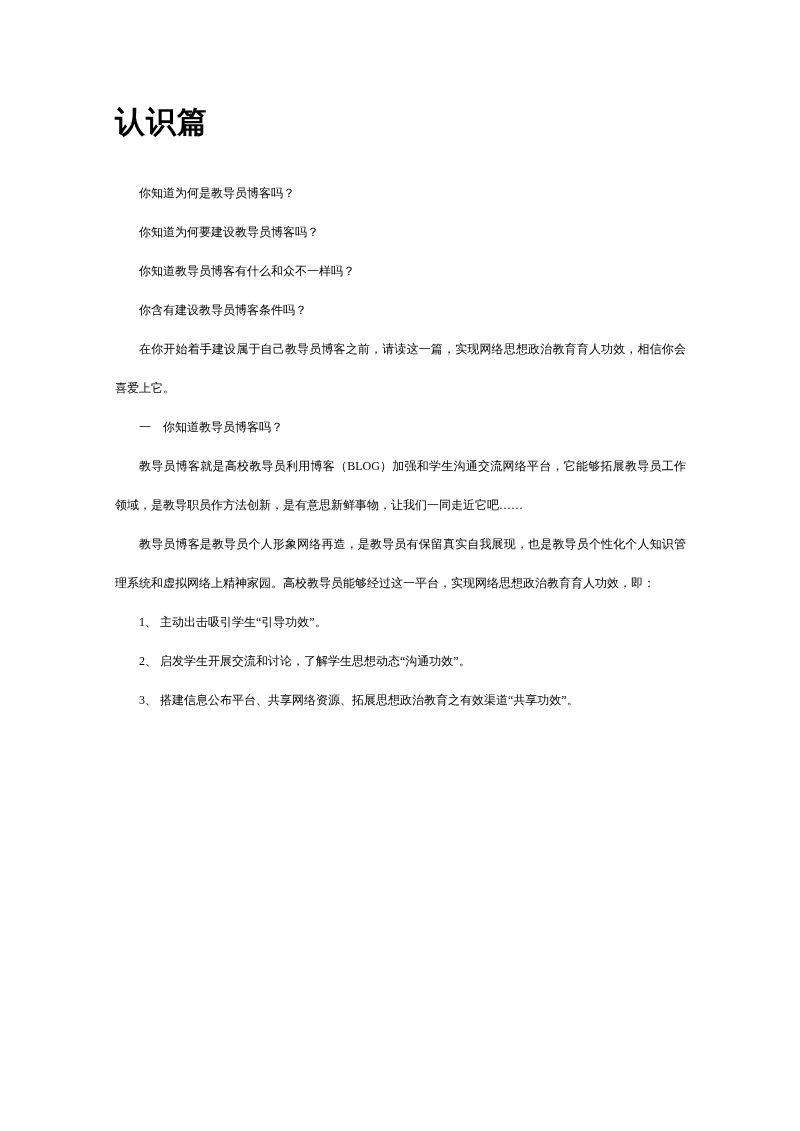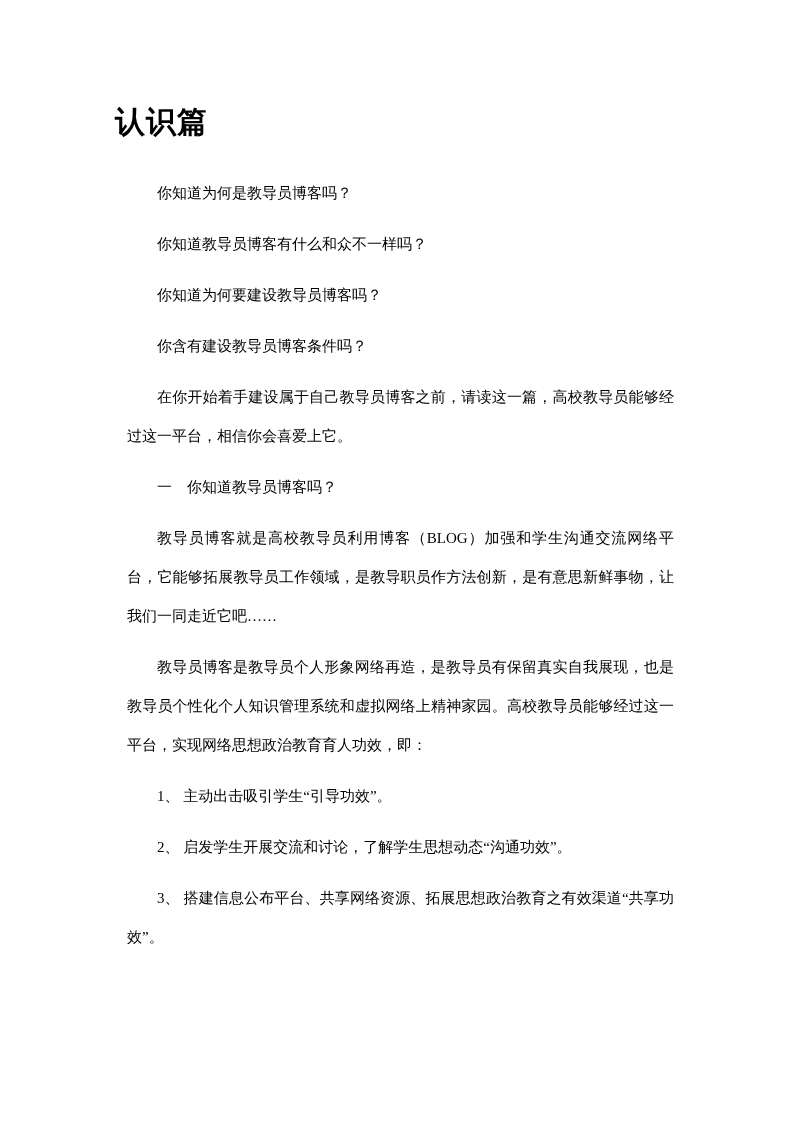--- a/index.html
+++ b/index.html
@@ -22,41 +22,41 @@
     background: #ffffff;
   }
   .doc-title {
     margin: 0 0 30px 0;
     font-size: 30px;
     line-height: 44px;
     font-weight: bold;
     letter-spacing: 1px;
   }
   .para {
-    margin: 12px;
-    font-size: 15px;
+    margin: 0;
+    font-size: 12px;
     line-height: 39px;
     text-align: justify;
     text-indent: 2em;
     word-break: break-all;
   }
   .para.deep-indent {
     text-indent: 2.7em;
   }
 </style>
 </head>
 <body>
 
 <div class="page">
   <h1 class="doc-title">认识篇</h1>
 
   <p class="para">你知道为何是教导员博客吗？</p>
+  <p class="para">你知道为何要建设教导员博客吗？</p>
   <p class="para">你知道教导员博客有什么和众不一样吗？</p>
-  <p class="para">你知道为何要建设教导员博客吗？</p>
   <p class="para">你含有建设教导员博客条件吗？</p>
-  <p class="para">在你开始着手建设属于自己教导员博客之前，请读这一篇，高校教导员能够经过这一平台，相信你会喜爱上它。</p>
+  <p class="para">在你开始着手建设属于自己教导员博客之前，请读这一篇，实现网络思想政治教育育人功效，相信你会喜爱上它。</p>
   <p class="para">一　你知道教导员博客吗？</p>
   <p class="para">教导员博客就是高校教导员利用博客（BLOG）加强和学生沟通交流网络平台，它能够拓展教导员工作领域，是教导职员作方法创新，是有意思新鲜事物，让我们一同走近它吧……</p>
   <p class="para">教导员博客是教导员个人形象网络再造，是教导员有保留真实自我展现，也是教导员个性化个人知识管理系统和虚拟网络上精神家园。高校教导员能够经过这一平台，实现网络思想政治教育育人功效，即：</p>
   <p class="para">1、 主动出击吸引学生“引导功效”。</p>
   <p class="para">2、 启发学生开展交流和讨论，了解学生思想动态“沟通功效”。</p>
   <p class="para">3、 搭建信息公布平台、共享网络资源、拓展思想政治教育之有效渠道“共享功效”。</p>
 </div>
 
 </body></html>

